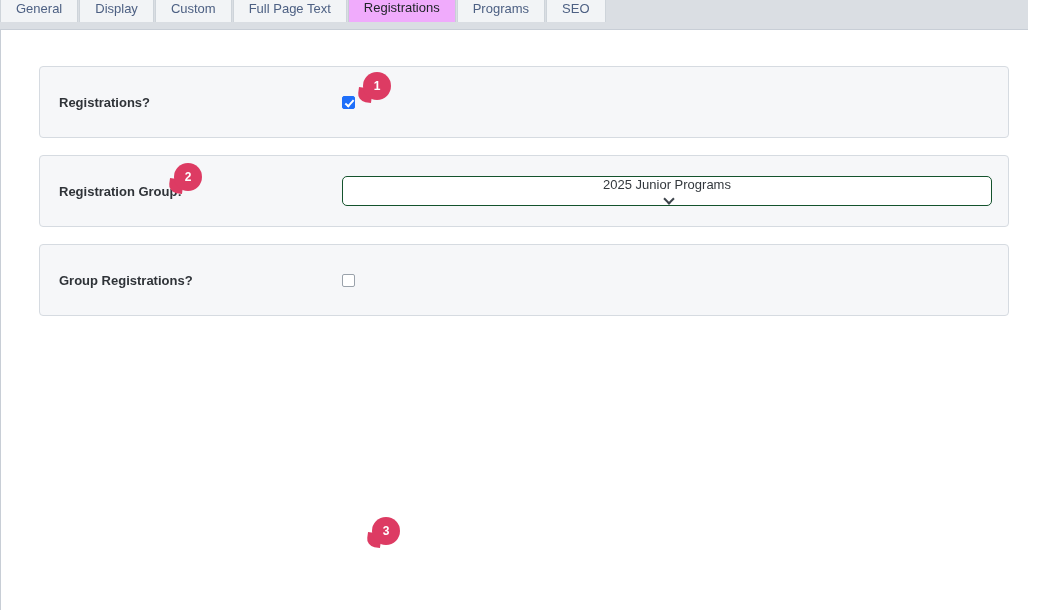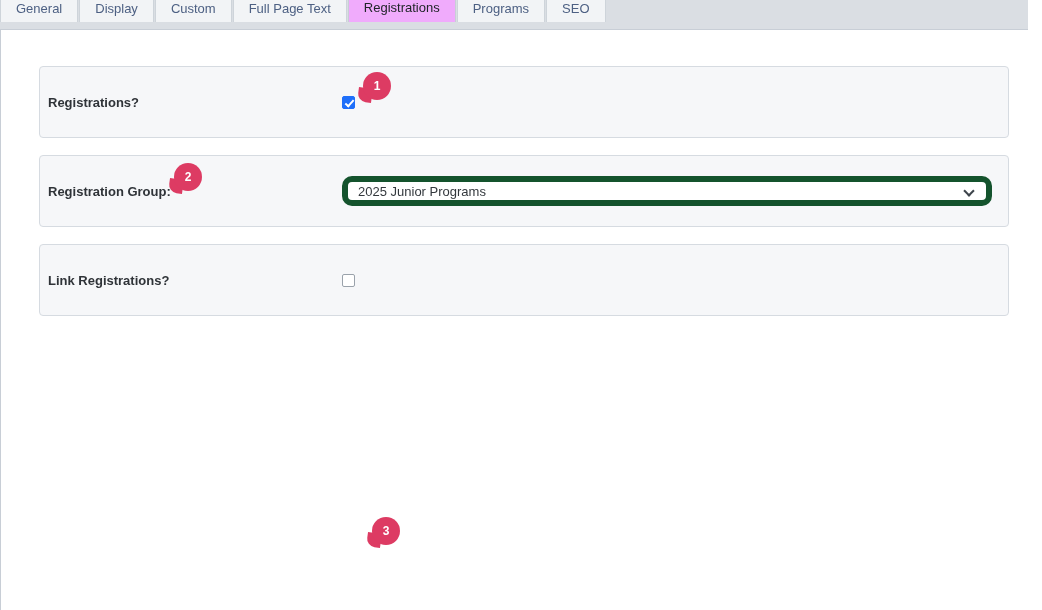--- a/index.html
+++ b/index.html
@@ -83,21 +83,21 @@
     border: 1px solid #d6dbe1;
     border-radius: 4px;
     height: 72px;
     margin-bottom: 17px;
     display: flex;
     align-items: center;
   }
 
   .row-label {
     position: absolute;
-    left: 8px;
+    left: 19px;
     font-size: 13px;
     font-weight: bold;
     color: #2f3338;
     white-space: nowrap;
   }
 
   
   .cb {
     position: absolute;
     left: 302px;
@@ -122,28 +122,29 @@
     transform: rotate(42deg);
   }
 
   
   .field {
     position: absolute;
     left: 302px;
     width: 650px;
     height: 30px;
     background: #ffffff;
-    border: 6px solid #14532d;
-    border-radius: 10px;
+    border: 1px solid #14532d;
+    border-radius: 5px;
     display: flex;
     align-items: center;
     padding: 0 10px;
     font-size: 13px;
     color: #33383d;
     cursor: pointer;
+    flex-direction: column;
   }
   .field .val { flex: 1; white-space: nowrap; overflow: hidden; }
   .chev {
     width: 12px; height: 12px;
     flex: none;
     margin-left: 6px;
     position: relative;
   }
   .chev::before {
     content: "";
@@ -210,21 +211,21 @@
         <div class="cb checked"></div>
       </div>
       <div class="row">
         <div class="row-label">Registration Group:</div>
         <div class="field">
           <span class="val">2025 Junior Programs</span>
           <span class="chev"></span>
         </div>
       </div>
       <div class="row">
-        <div class="row-label">Link Registrations?</div>
+        <div class="row-label">Group Registrations?</div>
         <div class="cb"></div>
       </div>
     </div>
 </div>
 
 <div class="badge" style="left: 363px; top: 72px;">
     <div class="tail"></div>
     <div class="bubble">1</div>
   </div>
 <div class="badge" style="left: 174px; top: 163px;">

